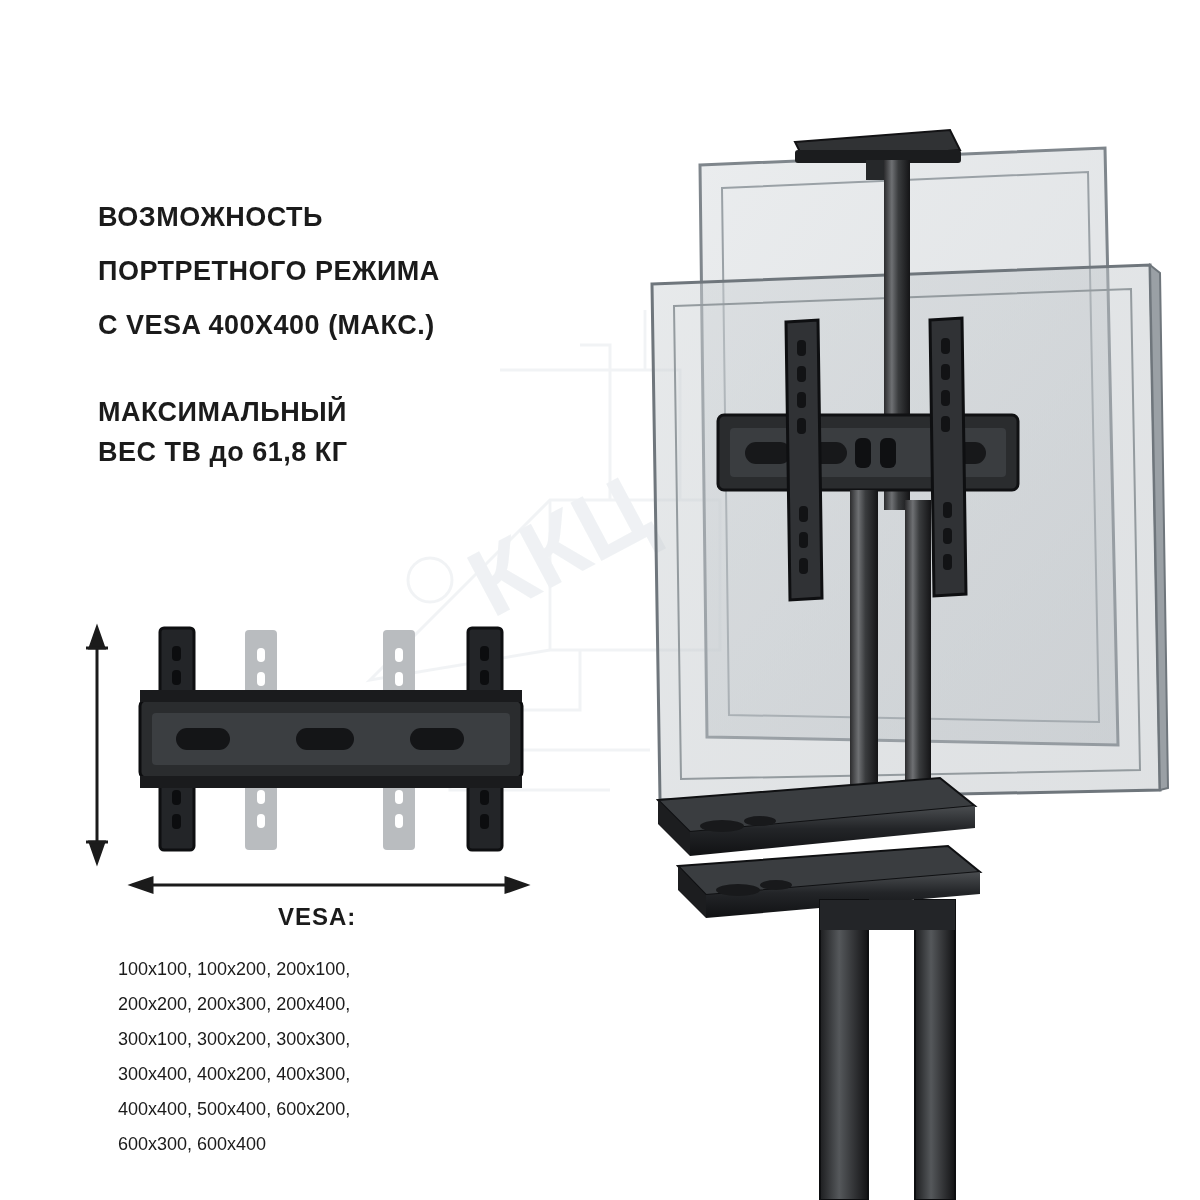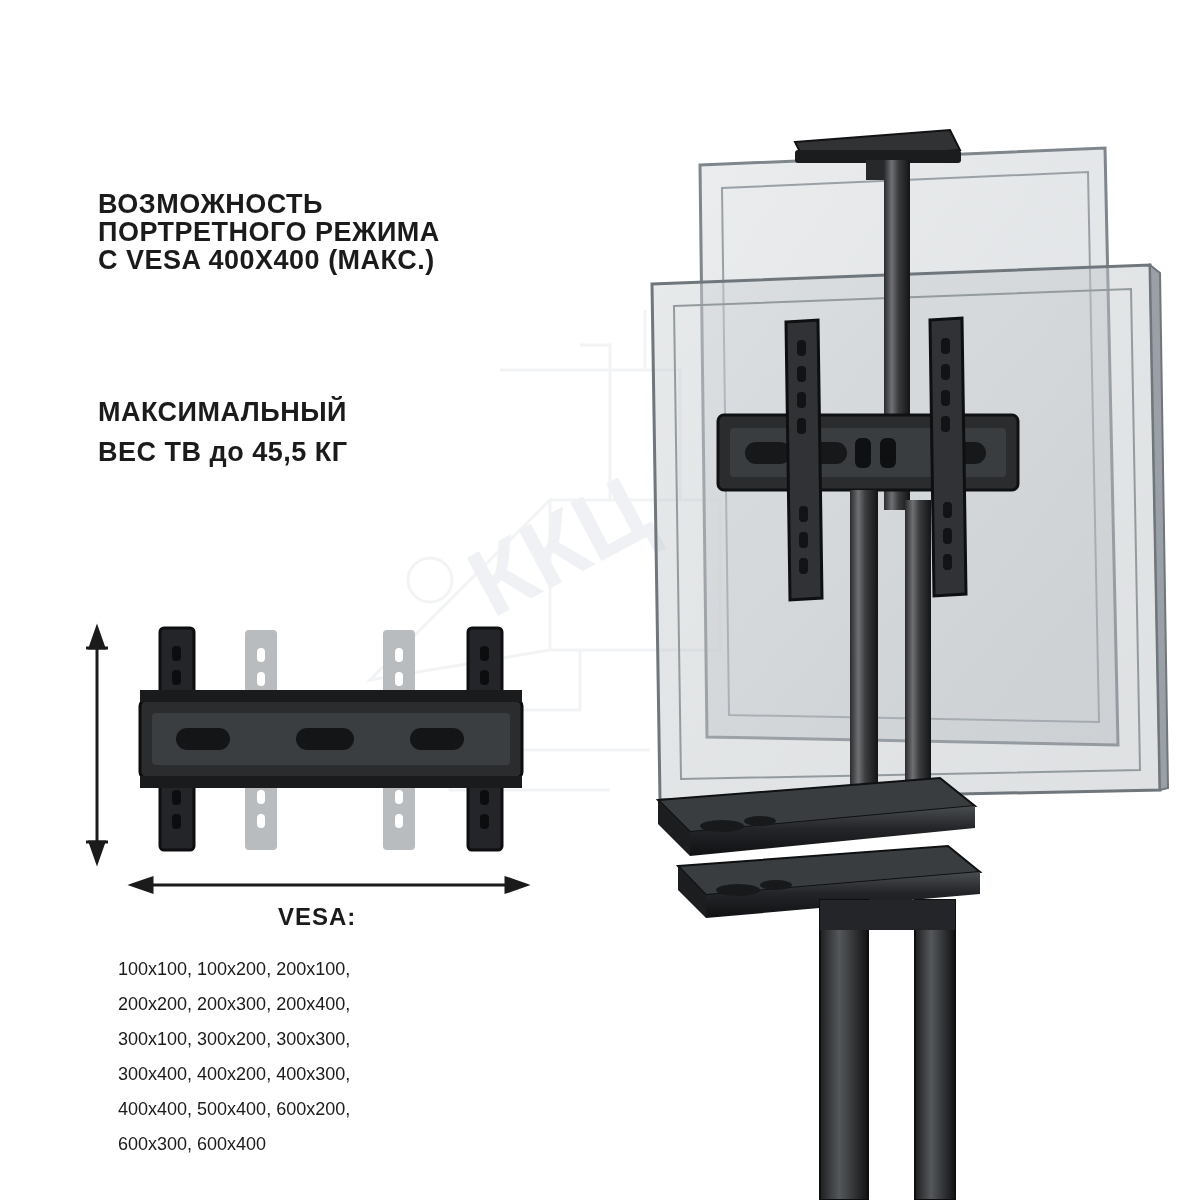--- a/index.html
+++ b/index.html
@@ -16,21 +16,21 @@
     overflow: hidden;
   }
 
   
   .headline {
     position: absolute;
     left: 98px;
     top: 190px;
     width: 520px;
     font-size: 27px;
-    line-height: 28px;
+    line-height: 54px;
     font-weight: 700;
     letter-spacing: 0.5px;
     color: #1b1b1b;
     text-transform: uppercase;
     white-space: pre-line;
   }
   .subline {
     position: absolute;
     left: 98px;
     top: 392px;
@@ -275,21 +275,21 @@
       <rect x="410" y="728" width="54" height="22" rx="11" fill="#141517"></rect>
       <rect x="140" y="690" width="382" height="12" fill="#1a1b1d"></rect>
       <rect x="140" y="776" width="382" height="12" fill="#1a1b1d"></rect>
     </g>
   </svg>
 
   <div class="headline">ВОЗМОЖНОСТЬ
 ПОРТРЕТНОГО РЕЖИМА
 С VESA 400X400 (МАКС.)</div>
   <div class="subline">МАКСИМАЛЬНЫЙ
-ВЕС ТВ до 45,5 КГ</div>
+ВЕС ТВ до 61,8 КГ</div>
   <div class="vesa-label">VESA:</div>
   <div class="vesa-list">100x100, 100x200, 200x100,
 200x200, 200x300, 200x400,
 300x100, 300x200, 300x300,
 300x400, 400x200, 400x300,
 400x400, 500x400, 600x200,
 600x300, 600x400</div>
 
 </div>
 

